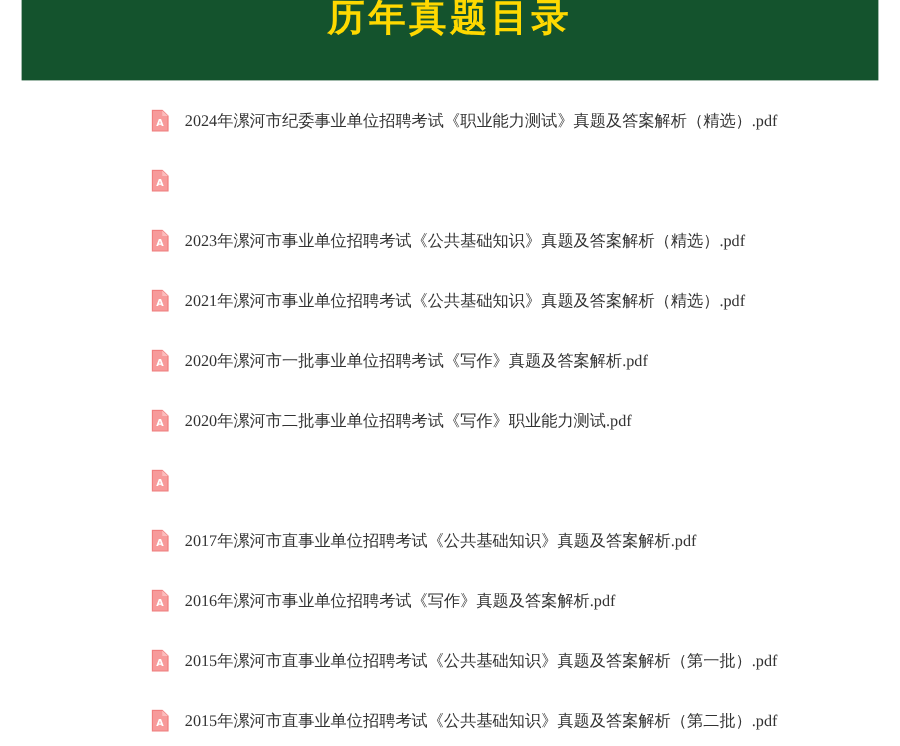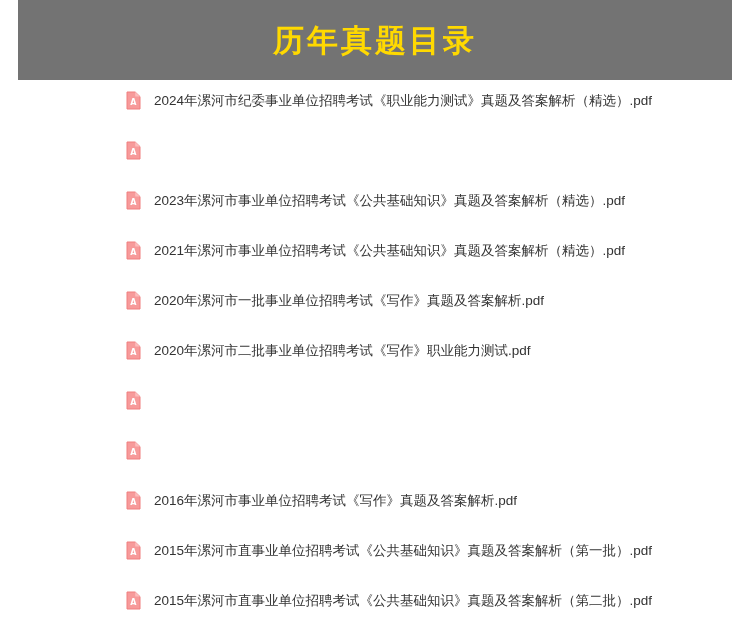--- a/index.html
+++ b/index.html
@@ -17,24 +17,23 @@
     position: relative;
     width: 750px;
     height: 622px;
     background: #ffffff;
   }
   .header-band {
     position: absolute;
     left: 18px;
     top: 0;
     width: 714px;
-    height: 80px;
-    background: #737373;
+    height: 67px;
+    background: #14532d;
     display: flex;
-    align-items: center;
     justify-content: center;
   }
   .header-title {
     color: #ffd900;
     font-size: 31px;
     font-weight: bold;
     letter-spacing: 3px;
     font-family: "DejaVu Serif", "Liberation Serif", serif;
     line-height: 1;
     white-space: nowrap;
@@ -62,21 +61,21 @@
     margin-right: 13px;
   }
   .pdf-icon svg {
     display: block;
   }
   .file-name {
     font-size: 13.5px;
     color: #333333;
     line-height: 19px;
     white-space: nowrap;
-    font-family: Liberation Sans, sans-serif;
+    font-family: Liberation Serif, serif;
   }
 </style>
 </head>
 <body>
 
 <div class="page">
 
   <div class="header-band">
     <div class="header-title">历年真题目录</div>
   </div>
@@ -151,20 +150,21 @@
     </span>
   </div>
       <div class="file-row">
     <span class="pdf-icon">
       <svg width="15" height="19" viewBox="0 0 15 19" xmlns="http://www.w3.org/2000/svg">
         <path d="M1 1h8.2L14 5.6V18H1z" fill="#f79a9a" stroke="#f07f7f" stroke-width="1"></path>
         <path d="M9.2 1L14 5.6H9.2z" fill="#fbbcbc"></path>
         <text x="7.3" y="14.4" font-family="DejaVu Sans, sans-serif" font-size="8" font-weight="bold" fill="#ffffff" text-anchor="middle">A</text>
       </svg>
     </span>
+    <span class="file-name">2017年漯河市直事业单位招聘考试《公共基础知识》真题及答案解析.pdf</span>
   </div>
       <div class="file-row">
     <span class="pdf-icon">
       <svg width="15" height="19" viewBox="0 0 15 19" xmlns="http://www.w3.org/2000/svg">
         <path d="M1 1h8.2L14 5.6V18H1z" fill="#f79a9a" stroke="#f07f7f" stroke-width="1"></path>
         <path d="M9.2 1L14 5.6H9.2z" fill="#fbbcbc"></path>
         <text x="7.3" y="14.4" font-family="DejaVu Sans, sans-serif" font-size="8" font-weight="bold" fill="#ffffff" text-anchor="middle">A</text>
       </svg>
     </span>
     <span class="file-name">2016年漯河市事业单位招聘考试《写作》真题及答案解析.pdf</span>

